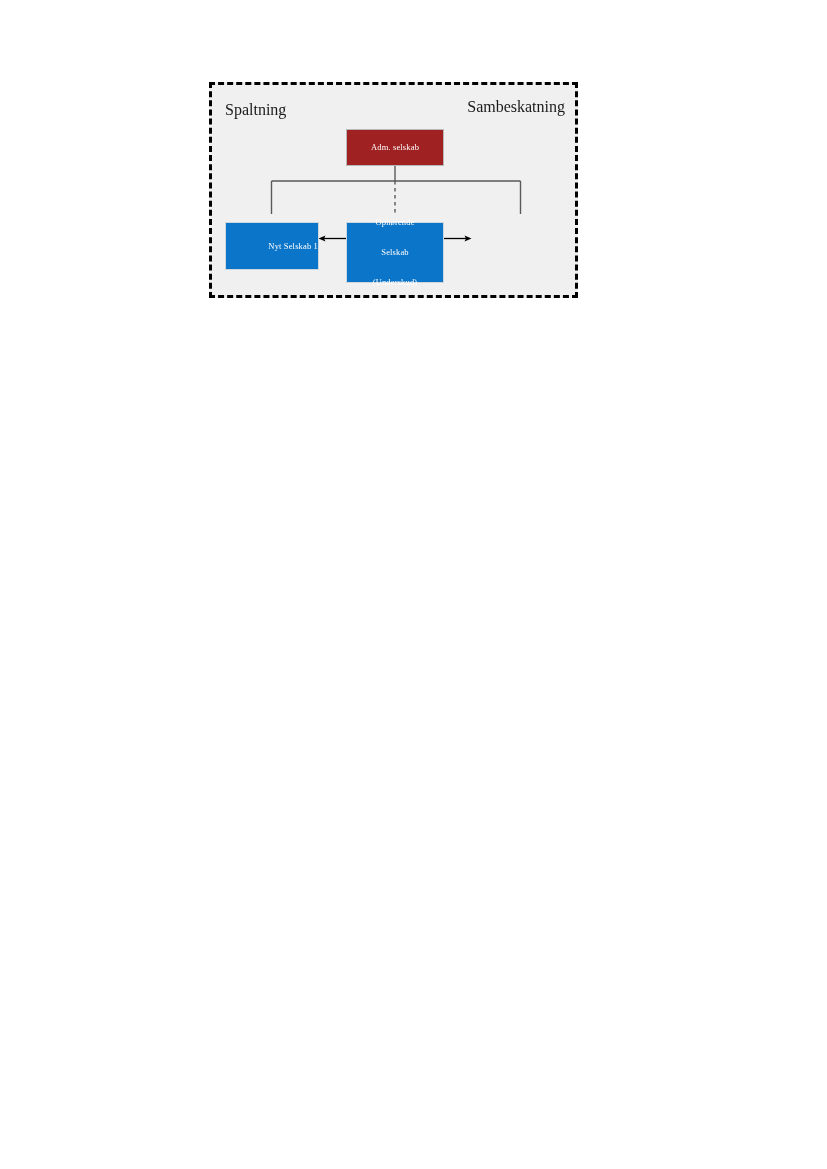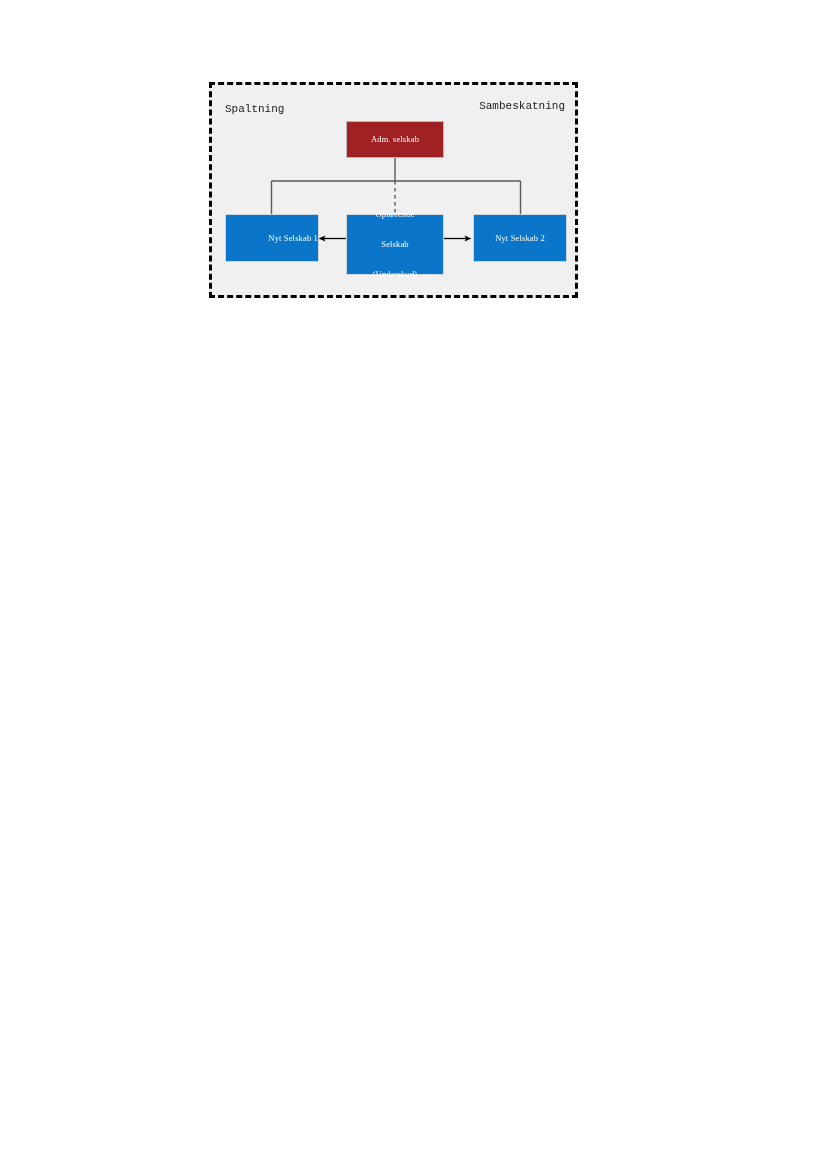--- a/index.html
+++ b/index.html
@@ -23,22 +23,22 @@
     width: 369px;
     height: 216px;
     background: #f0f0f0;
     box-sizing: border-box;
     border: 3px dashed #000000;
   }
 
   
   .frame-label {
     position: absolute;
-    font-family: Liberation Mono, monospace;
-    font-size: 11px;
+    font-family: Liberation Serif, serif;
+    font-size: 16px;
     color: #1a1a1a;
     line-height: 13px;
     white-space: nowrap;
   }
   #label-spaltning {
     left: 13px;
     top: 18px;
   }
   #label-sambeskatning {
     right: 10px;
@@ -63,20 +63,21 @@
     flex-direction: column;
     align-items: center;
     justify-content: center;
     color: #ffffff;
     font-family: "Liberation Serif", serif;
     font-size: 8.5px;
     line-height: 15px;
     text-align: center;
     letter-spacing: 0.15px;
     z-index: 3;
+    margin-top: 8px;
   }
   .node-red {
     background: #a02122;
     border: 1px solid #b8b8b8;
   }
   .node-blue {
     background: #0b75c9;
     border: 1px solid #cfd6dc;
     gap: 15px;
   }
@@ -145,17 +146,14 @@
   <div class="node node-blue" id="node-nyt1">
     <span class="node-line">Nyt Selskab 1</span>
   </div>
 
   <div class="node node-blue" id="node-ophorende">
     <span class="node-line">Ophørende</span>
     <span class="node-line">Selskab</span>
     <span class="node-line">(Underskud)</span>
   </div>
 
-  <div class="node node-blue" id="node-nyt2">
-    <span class="node-line">Nyt Selskab 2</span>
-  </div>
 
 </div>
 
 </body></html>

